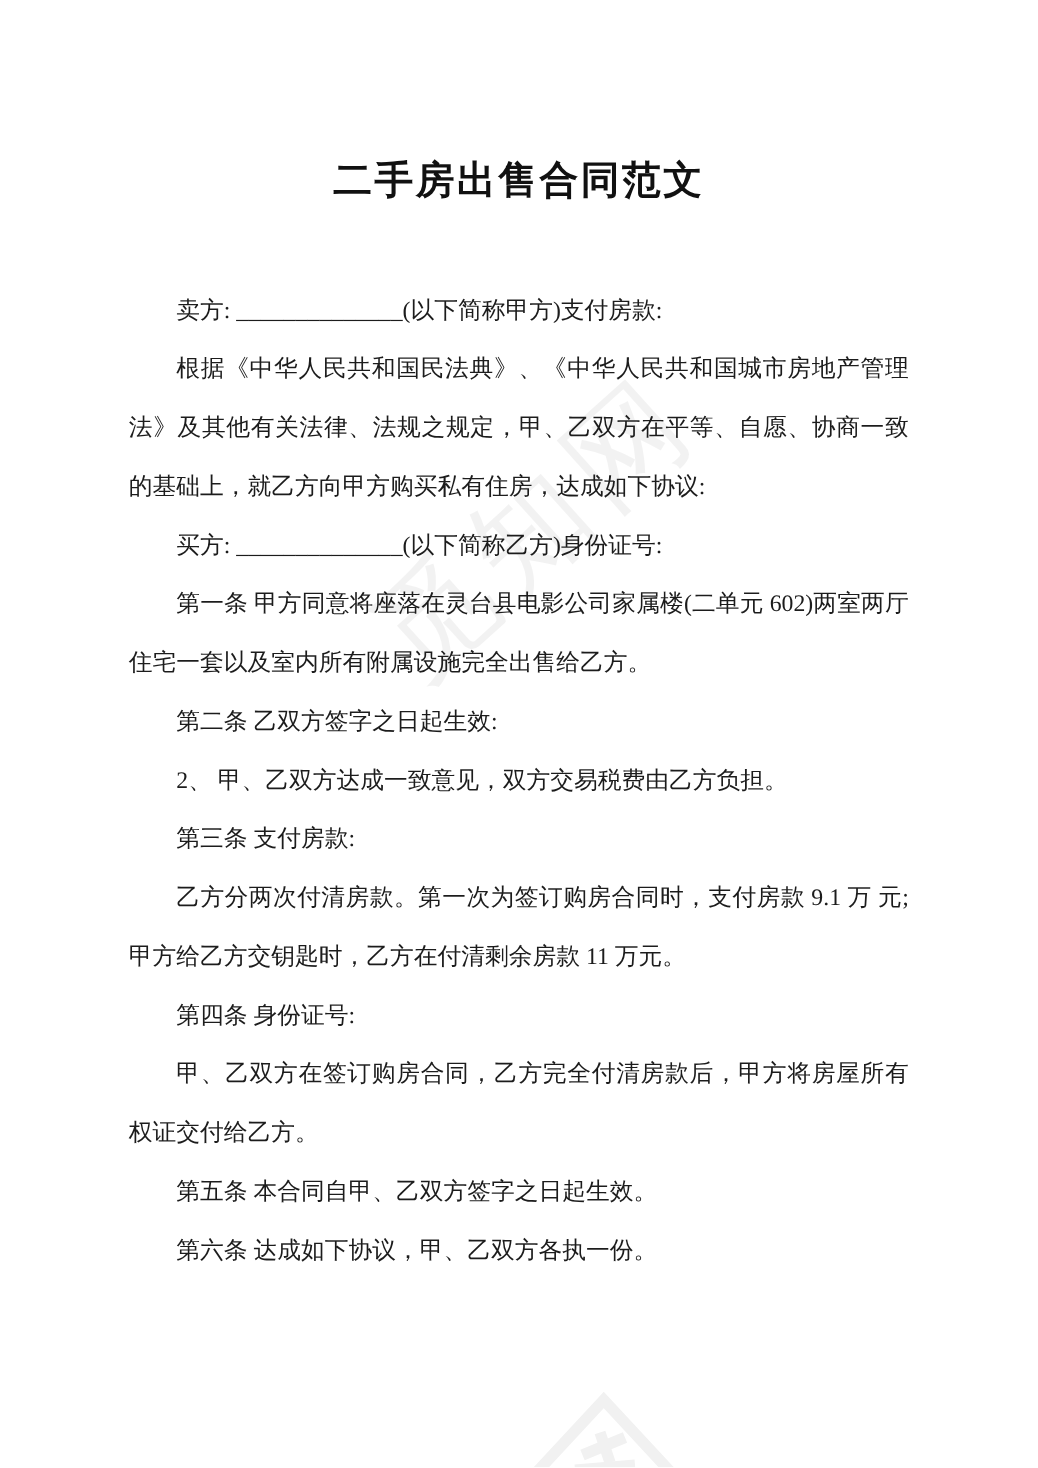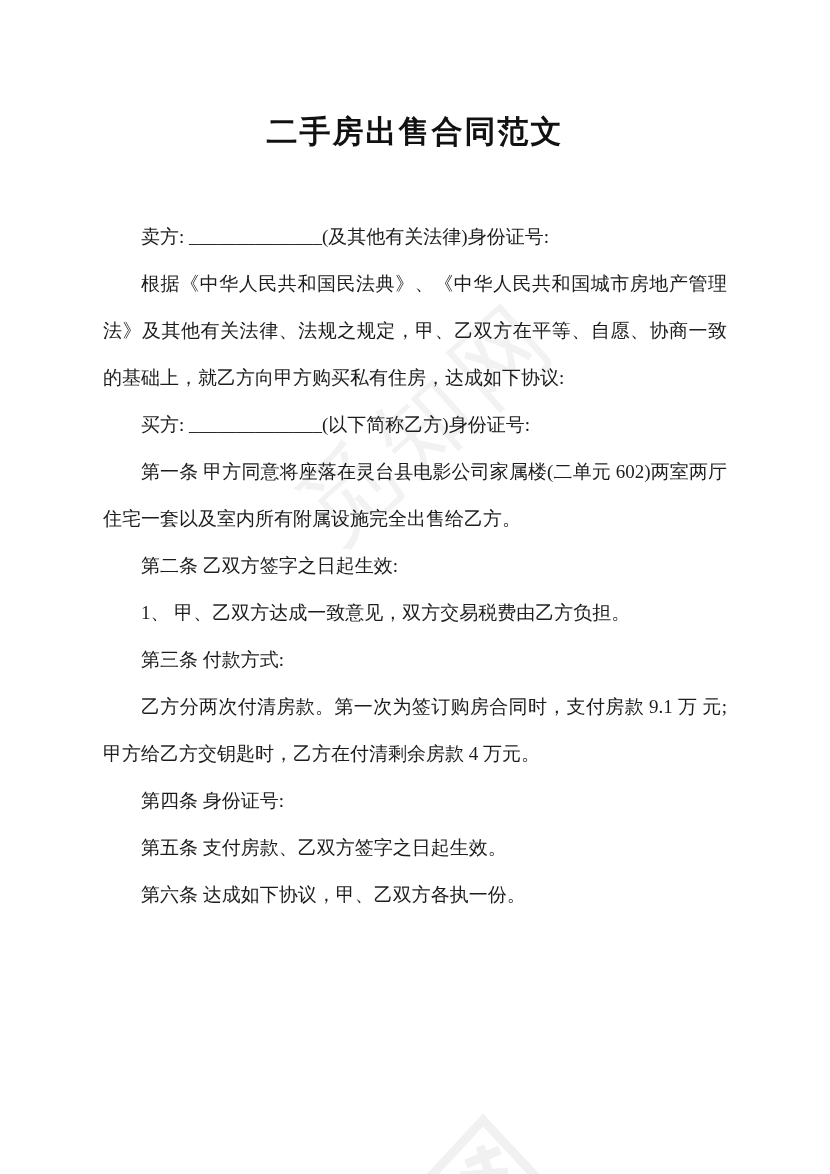--- a/index.html
+++ b/index.html
@@ -7,21 +7,21 @@
     position: relative;
     width: 830px;
     height: 1174px;
     background: #ffffff;
     overflow: hidden;
     font-family: "Liberation Serif", "DejaVu Serif", serif;
   }
   .doc-title {
     position: relative;
     z-index: 2;
-    margin: 0;
+    margin: 12px;
     padding-top: 111px;
     text-align: center;
     font-size: 31px;
     font-weight: 700;
     letter-spacing: 2px;
     color: #111111;
   }
   .doc-body {
     position: relative;
     z-index: 2;
@@ -69,26 +69,27 @@
       <path d="M75 8 L10 78 L140 78 Z"></path>
       <path d="M58 52 L92 38"></path>
       <path d="M52 64 L100 60"></path>
       <path d="M72 34 L80 58"></path>
     </g>
   </svg>
 
   <h1 class="doc-title">二手房出售合同范文</h1>
 
   <div class="doc-body">
-    <p>卖方: ______________(及其他有关法律)身份证号:</p>
+    <p>卖方: ______________(以下简称甲方)支付房款:</p>
     <p>根据《中华人民共和国民法典》、《中华人民共和国城市房地产管理法》及其他有关法律、法规之规定，甲、乙双方在平等、自愿、协商一致的基础上，就乙方向甲方购买私有住房，达成如下协议:</p>
     <p>买方: ______________(以下简称乙方)身份证号:</p>
     <p>第一条 甲方同意将座落在灵台县电影公司家属楼(二单元 602)两室两厅住宅一套以及室内所有附属设施完全出售给乙方。</p>
     <p>第二条 乙双方签字之日起生效:</p>
-    <p>1、 甲、乙双方达成一致意见，双方交易税费由乙方负担。</p>
-    <p>第三条 付款方式:</p>
-    <p>乙方分两次付清房款。第一次为签订购房合同时，支付房款 9.1 万 元;甲方给乙方交钥匙时，乙方在付清剩余房款 4 万元。</p>
+    <p>2、 甲、乙双方达成一致意见，双方交易税费由乙方负担。</p>
+    <p>第三条 支付房款:</p>
+    <p>乙方分两次付清房款。第一次为签订购房合同时，支付房款 9.1 万 元;甲方给乙方交钥匙时，乙方在付清剩余房款 11 万元。</p>
     <p>第四条 身份证号:</p>
-    <p>第五条 支付房款、乙双方签字之日起生效。</p>
+    <p>甲、乙双方在签订购房合同，乙方完全付清房款后，甲方将房屋所有权证交付给乙方。</p>
+    <p>第五条 本合同自甲、乙双方签字之日起生效。</p>
     <p>第六条 达成如下协议，甲、乙双方各执一份。</p>
   </div>
 
 </div>
 
 </body></html>

